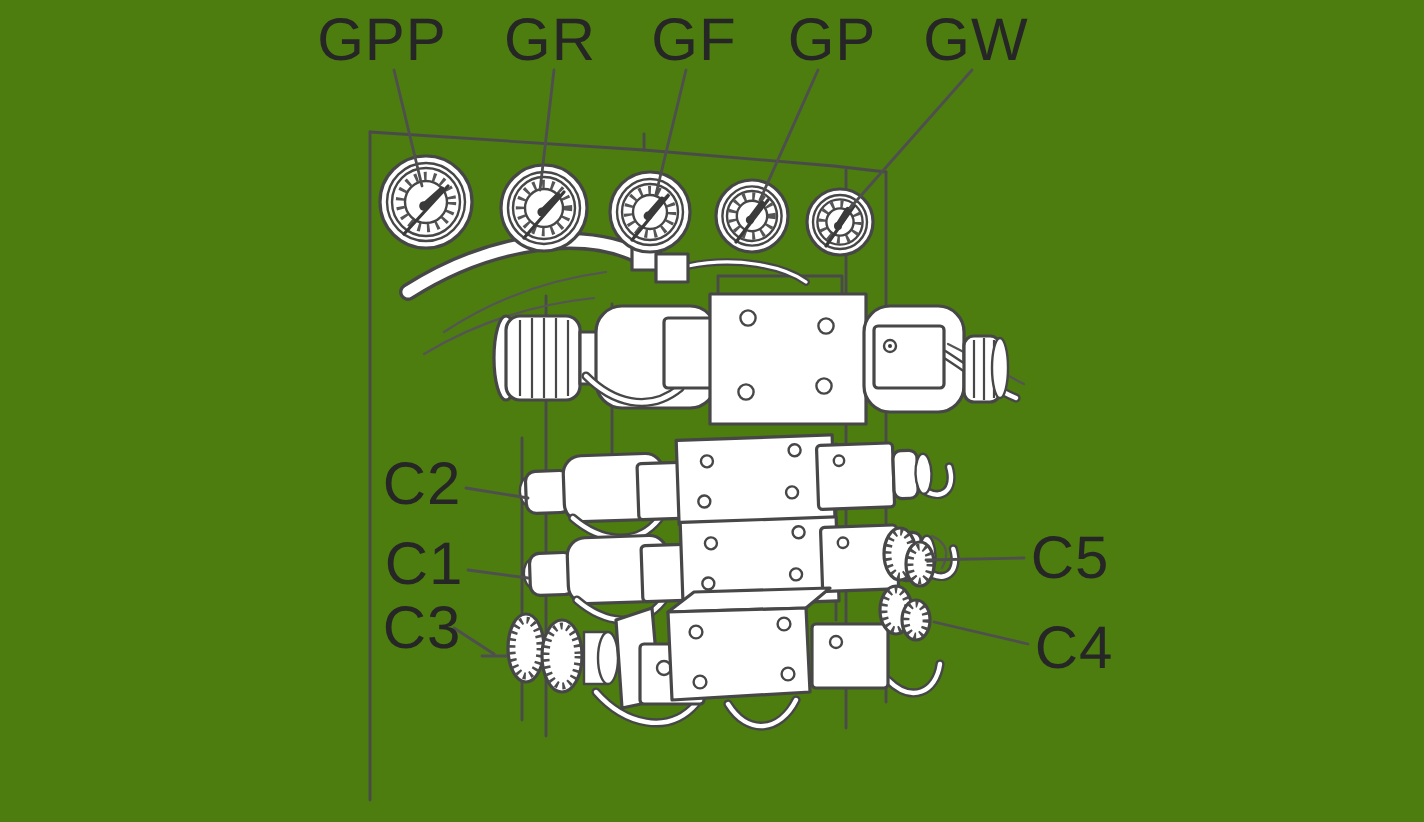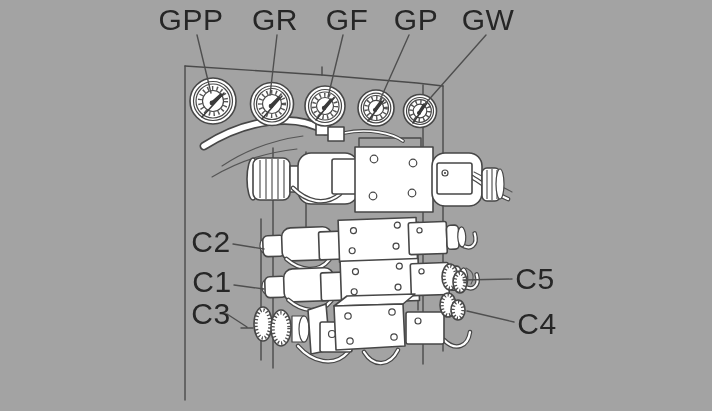--- a/index.html
+++ b/index.html
@@ -1,16 +1,16 @@
 <!DOCTYPE html>
 <html><head>
 <meta charset="utf-8">
 <style>
   html,body{margin:0;padding:0;background:#fff;}
-  .stage{position:relative;width:712px;height:411px;background:#a3a3a3;overflow:hidden;
+  .stage{position:relative;width:712px;height:411px;background:#4d7c0f;overflow:hidden;
          font-family:"Liberation Sans",sans-serif;}
   svg{display:block}
   .ln{fill:none;stroke:#4a4a4a;stroke-width:1.4;stroke-linecap:round;stroke-linejoin:round}
   .thin{fill:none;stroke:#555;stroke-width:1.1;stroke-linecap:round}
   .shape{fill:#ffffff;stroke:#474747;stroke-width:1.6;stroke-linejoin:round}
   .shape2{fill:#ffffff;stroke:#474747;stroke-width:1.2;stroke-linejoin:round}
   .hole{fill:#ffffff;stroke:#474747;stroke-width:1.2}
   .lbl{fill:#262626;font-size:30px;font-weight:400;letter-spacing:.5px}
   .leader{stroke:#4f4f4f;stroke-width:1.4;fill:none;stroke-linecap:round}
   .tickring{fill:none;stroke:#565656;stroke-width:4.2;stroke-dasharray:1.4 3.2}

